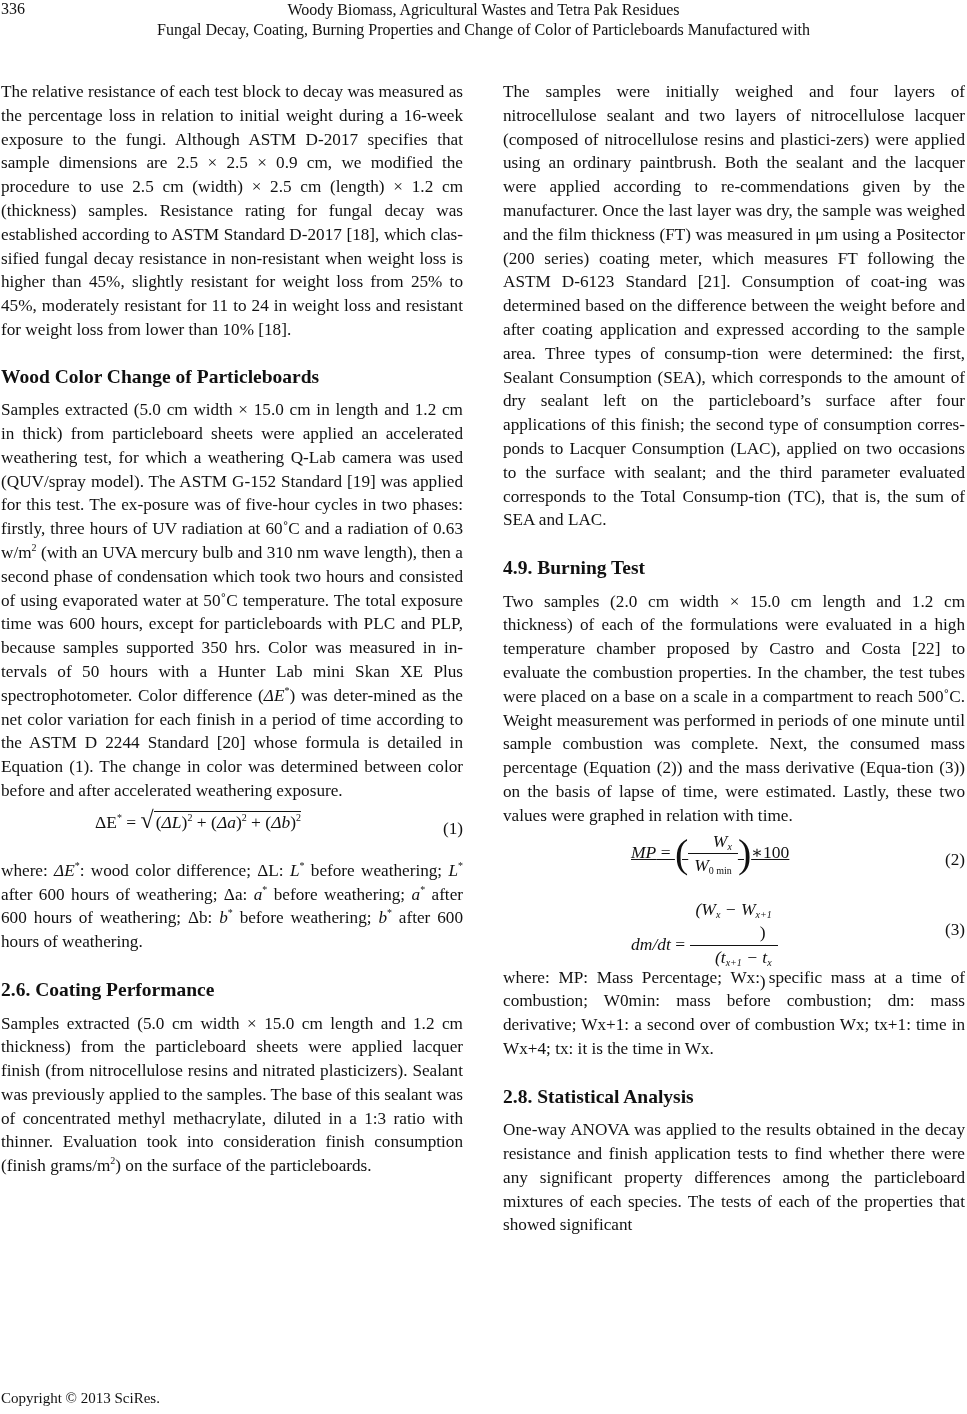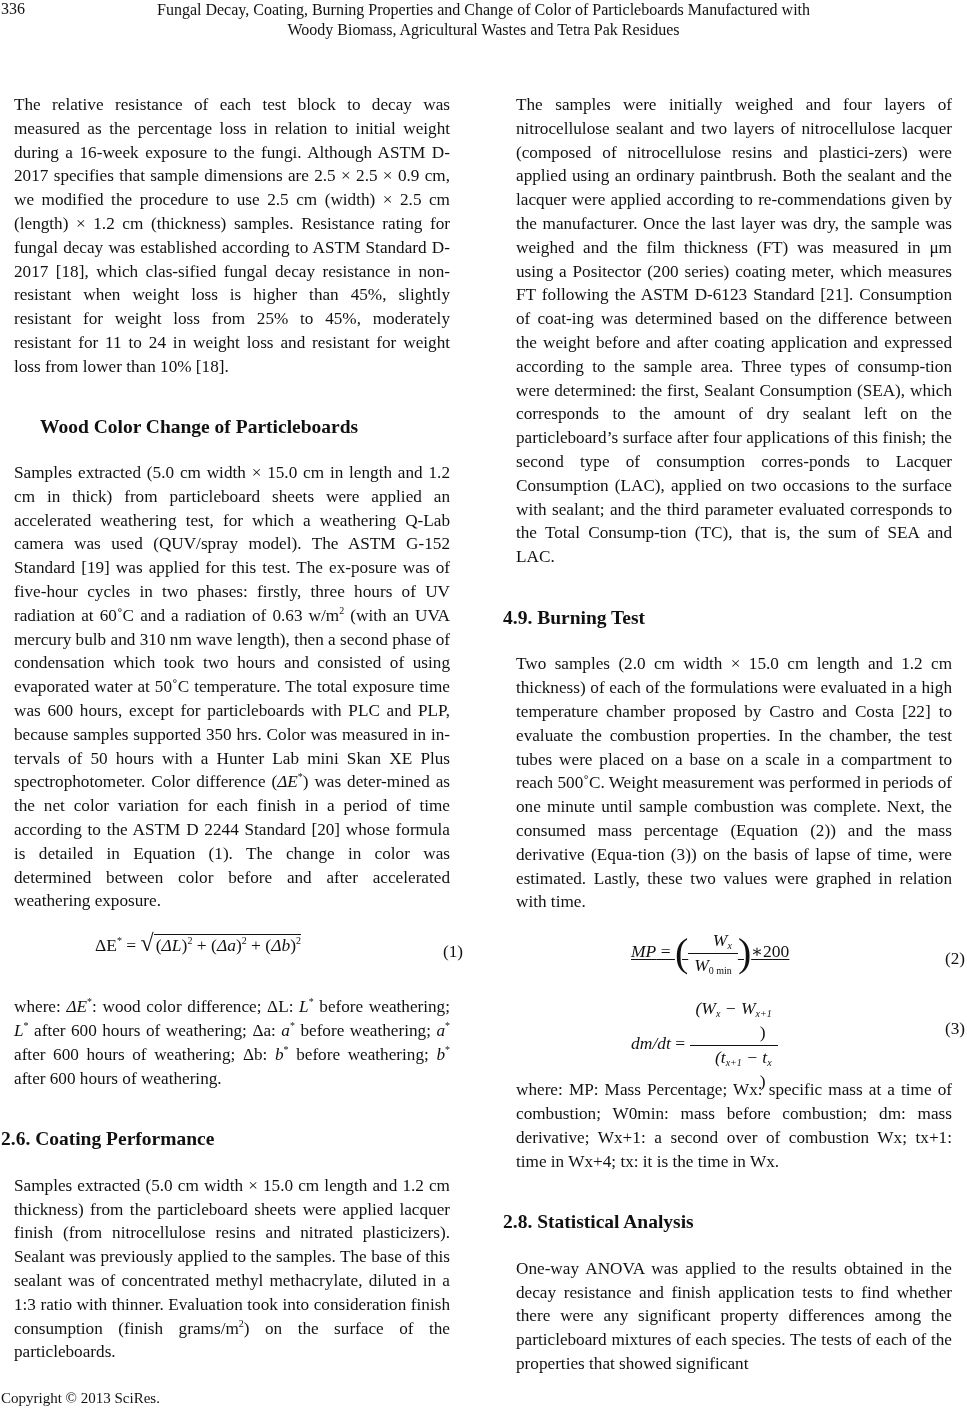--- a/index.html
+++ b/index.html
@@ -6,45 +6,45 @@
   body { width: 967px; height: 1414px; position: relative; overflow: hidden;
          font-family: "Liberation Serif", "DejaVu Serif", serif; color: #111; }
   .header { position: absolute; top: 0; left: 0; width: 853px; height: 70px; }
   .page-num { position: absolute; left: 1px; top: 0; font-size: 16px; }
   .running-title { position: absolute; left: 40px; width: 887px; top: 0; text-align: center;
                    font-size: 16px; line-height: 20px; }
   .col { position: absolute; top: 80px; width: 462px; font-size: 17.2px; line-height: 23.8px;
          text-align: justify; }
   .col.left { left: 1px; }
   .col.right { left: 503px; }
-  p { margin: 13px; }
+  p { margin: 0; }
   h2 { font-size: 19.5px; font-weight: bold; margin: 0; line-height: 23.5px; }
-  .h-indent { padding-left: 39px; }
+  .h-indent { }
   .eq { position: relative; height: 56px; }
   .eq .num { position: absolute; right: 0; top: 14px; }
   .eq .body { position: absolute; top: 6px; font-size: 17.5px; white-space: nowrap; }
   i { font-style: italic; }
   sup { font-size: 10px; vertical-align: 7px; line-height: 0; }
   sub { font-size: 10px; vertical-align: -3px; line-height: 0; }
   .frac { display: inline-block; vertical-align: middle; text-align: right; }
   .frac span { display: block; padding: 0 6px; }
   .frac .top { border-bottom: 1px solid #111; }
   .paren { font-size: 40px; vertical-align: middle; font-weight: lighter; }
   .sqrt { border-top: 1px solid #111; padding-left: 2px; }
   .footer { position: absolute; left: 1px; right: 3px; top: 1390px; font-size: 15px; }
   .footer .journal { position: absolute; right: 0; top: 0; font-weight: bold; font-style: italic; margin-top: 48px; }
 </style>
 </head>
 <body>
 
 <div class="header">
   <div class="page-num">336</div>
   <div class="running-title">
+    <div>Woody Biomass, Agricultural Wastes and Tetra Pak Residues</div>
     <div>Fungal Decay, Coating, Burning Properties and Change of Color of Particleboards Manufactured with</div>
-    <div>Woody Biomass, Agricultural Wastes and Tetra Pak Residues</div>
   </div>
 </div>
 
 <div class="col left">
   <p>The relative resistance of each test block to decay was measured as the percentage loss in relation to initial weight during a 16-week exposure to the fungi. Although ASTM D-2017 specifies that sample dimensions are 2.5 × 2.5 × 0.9 cm, we modified the procedure to use 2.5 cm (width) × 2.5 cm (length) × 1.2 cm (thickness) samples. Resistance rating for fungal decay was established according to ASTM Standard D-2017 [18], which clas-sified fungal decay resistance in non-resistant when weight loss is higher than 45%, slightly resistant for weight loss from 25% to 45%, moderately resistant for 11 to 24 in weight loss and resistant for weight loss from lower than 10% [18].</p>
   <div style="height:23px"></div>
   <h2>
     <div class="h-indent">Wood Color Change of Particleboards</div>
   </h2>
   <div style="height:10px"></div>
@@ -67,21 +67,21 @@
 
 <div class="col right">
   <p>The samples were initially weighed and four layers of nitrocellulose sealant and two layers of nitrocellulose lacquer (composed of nitrocellulose resins and plastici-zers) were applied using an ordinary paintbrush. Both the sealant and the lacquer were applied according to re-commendations given by the manufacturer. Once the last layer was dry, the sample was weighed and the film thickness (FT) was measured in μm using a Positector (200 series) coating meter, which measures FT following the ASTM D-6123 Standard [21]. Consumption of coat-ing was determined based on the difference between the weight before and after coating application and expressed according to the sample area. Three types of consump-tion were determined: the first, Sealant Consumption (SEA), which corresponds to the amount of dry sealant left on the particleboard’s surface after four applications of this finish; the second type of consumption corres-ponds to Lacquer Consumption (LAC), applied on two occasions to the surface with sealant; and the third parameter evaluated corresponds to the Total Consump-tion (TC), that is, the sum of SEA and LAC.</p>
   <div style="height:24px"></div>
   <h2>4.9. Burning Test</h2>
   <div style="height:10px"></div>
   <p>Two samples (2.0 cm width × 15.0 cm length and 1.2 cm thickness) of each of the formulations were evaluated in a high temperature chamber proposed by Castro and Costa [22] to evaluate the combustion properties. In the chamber, the test tubes were placed on a base on a scale in a compartment to reach 500˚C. Weight measurement was performed in periods of one minute until sample combustion was complete. Next, the consumed mass percentage (Equation (2)) and the mass derivative (Equa-tion (3)) on the basis of lapse of time, were estimated. Lastly, these two values were graphed in relation with time.</p>
 
   <div class="eq" style="height:66px">
     <div class="body" style="left:128px; top:2px;text-decoration:underline;">
-      <i>MP</i><span> = </span><span class="paren">(</span><span class="frac"><span class="top"><i>W</i><sub><i>x</i></sub></span><span><i>W</i><sub>0 min</sub></span></span><span class="paren">)</span><span>∗200</span>
+      <i>MP</i><span> = </span><span class="paren">(</span><span class="frac"><span class="top"><i>W</i><sub><i>x</i></sub></span><span><i>W</i><sub>0 min</sub></span></span><span class="paren">)</span><span>∗100</span>
     </div>
     <div class="num" style="top:20px">(2)</div>
   </div>
 
   <div class="eq" style="height:72px">
     <div class="body" style="left:128px; top:4px;">
       <i>dm/dt</i><span> = </span><span class="frac"><span class="top"><i>(W</i><sub><i>x</i></sub><i> − W</i><sub><i>x+1</i></sub><span>)</span></span><span><i>(t</i><sub><i>x+1</i></sub><i> − t</i><sub><i>x</i></sub><span>)</span></span></span>
     </div>
     <div class="num" style="top:24px">(3)</div>
   </div>

